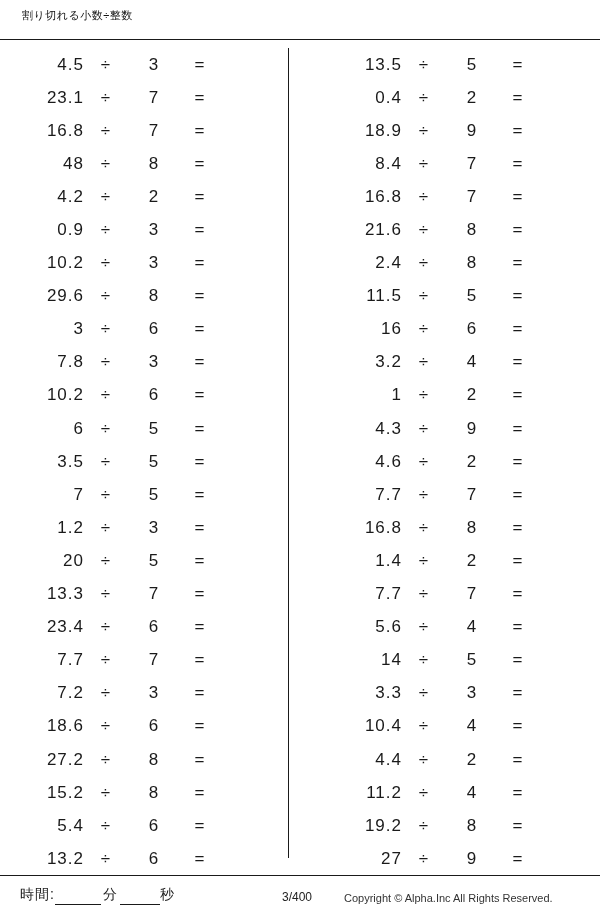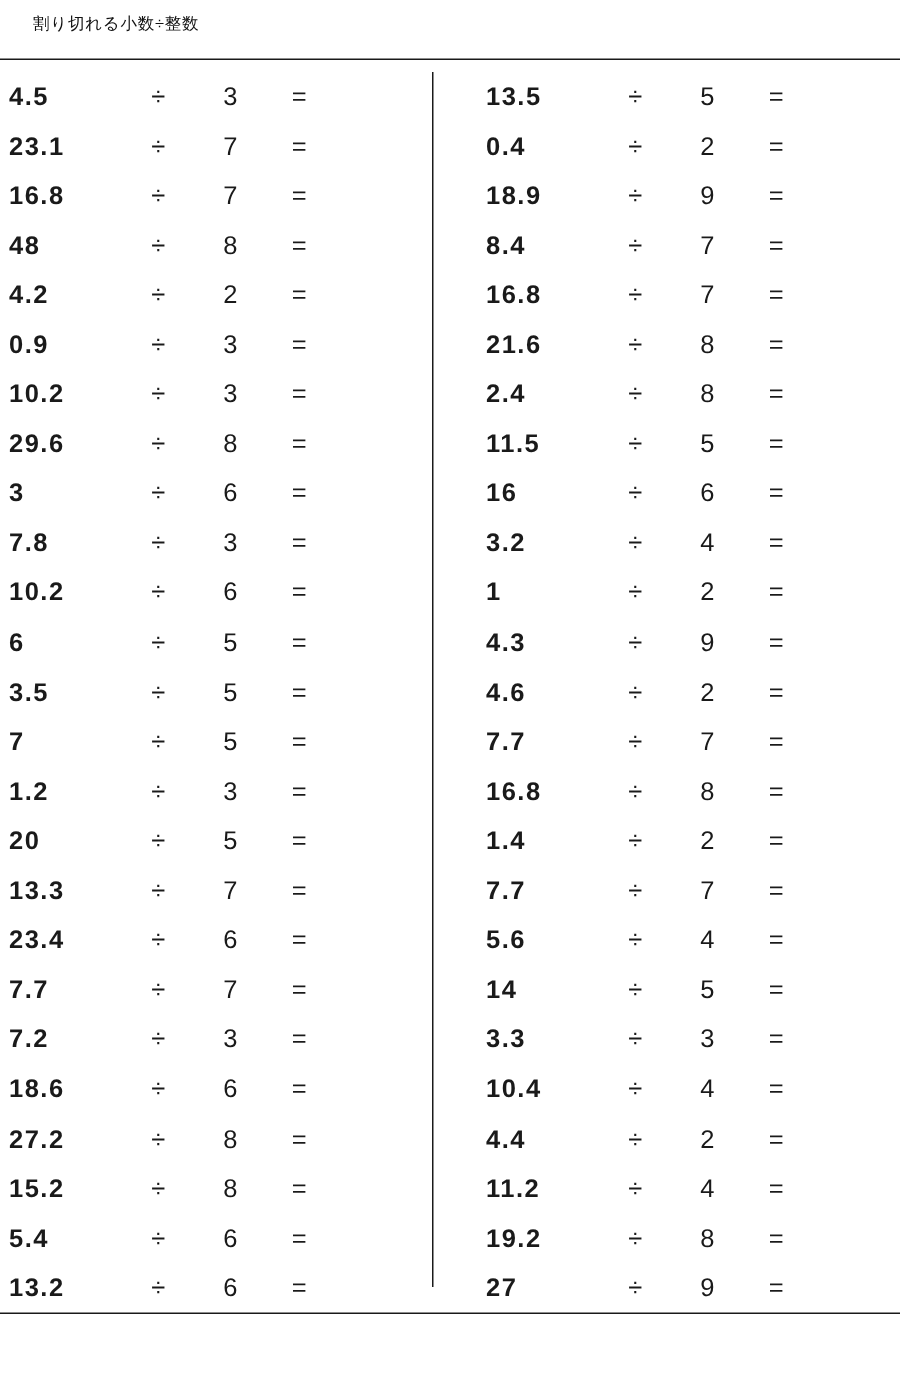--- a/index.html
+++ b/index.html
@@ -104,22 +104,22 @@
     align-items: center;
     height: 33.1px;
     font-size: 17px;
     letter-spacing: 1px;
   }
   .col-left .row { padding-left: 6px; }
   .col-right .row { padding-left: 24px; }
 
   .cell-a {
     width: 78px;
+    text-align: right;
     white-space: nowrap;
-    font-weight: bold;
   }
   .cell-op {
     width: 44px;
     text-align: center;
   }
   .cell-b {
     width: 52px;
     text-align: center;
   }
   .cell-eq {
@@ -500,14 +500,25 @@
           <span class="cell-a">27</span>
           <span class="cell-op">÷</span>
           <span class="cell-b">9</span>
           <span class="cell-eq">=</span>
         </div>
     </div>
 
   </div>
 
   <div class="footer-rule"></div>
+  <div class="footer">
+    <div class="time-area">
+      <span class="time-label">時間:</span>
+      <span class="time-blank-1"></span>
+      <span class="time-unit-1">分</span>
+      <span class="time-blank-2"></span>
+      <span class="time-unit-2">秒</span>
+    </div>
+    <div class="page-number">3/400</div>
+    <div class="copyright">Copyright © Alpha.Inc All Rights Reserved.</div>
+  </div>
 
 </div>
 
 </body></html>

